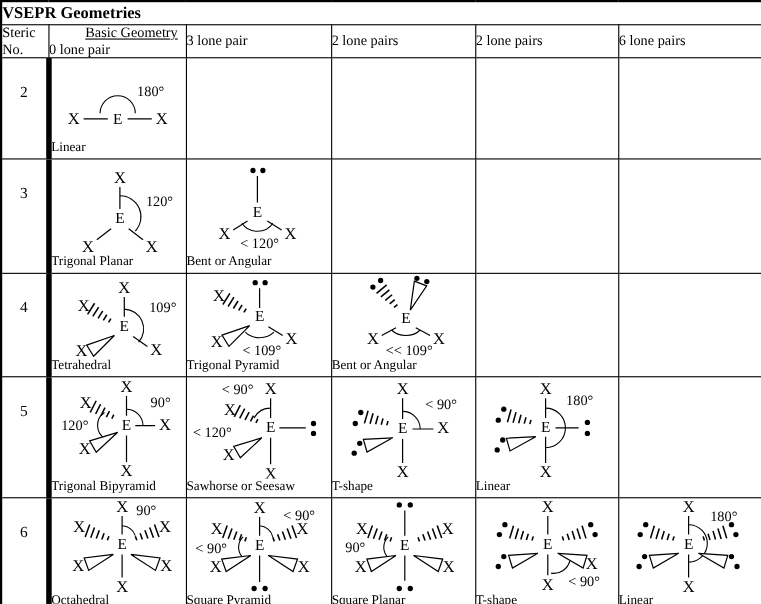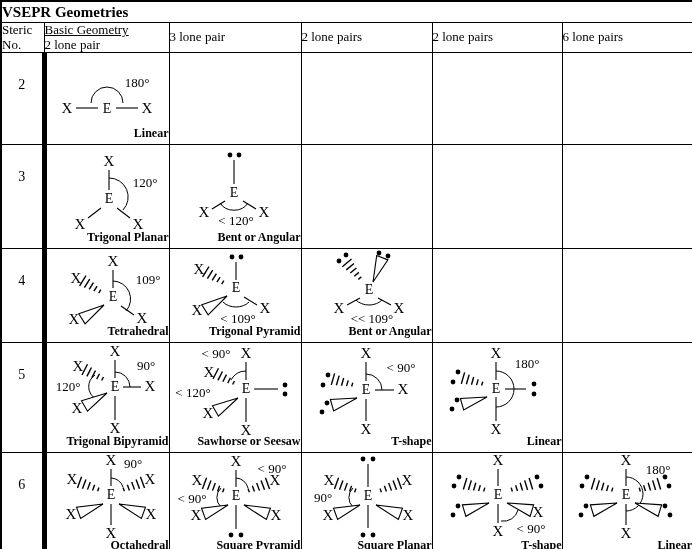--- a/index.html
+++ b/index.html
@@ -2,26 +2,26 @@
 <html><head>
 <meta charset="utf-8">
 <style>
   html,body { margin:0; padding:0; background:#fff; }
   body { width:692px; font-family:"Liberation Serif", serif; color:#000; }
   table.vsepr { border-collapse:collapse; width:692px; table-layout:fixed;
                 border:2px solid #000; border-bottom:4px solid #000; }
   td { border:1px solid #000; padding:0; overflow:hidden; }
   .title-cell { font-weight:bold; font-size:15px; text-align:left; height:20px; line-height:20px; }
   tr.head td { font-size:13px; text-align:left; vertical-align:middle; height:29px; line-height:1.1; }
-  .u { text-decoration:underline; }
+  .u { text-decoration:underline;margin-left:33px; }
   td.steric { text-align:center; vertical-align:top; padding-top:24px; font-size:14px;
               border-right:5px solid #000; }
   td.geo { text-align:center; vertical-align:bottom; }
   td.geo svg { display:block; margin:0 auto; }
-  .cap { font-weight:bold; font-size:12px; line-height:1.15; text-align:right; padding-bottom:3px; }
+  .cap { font-weight:normal; font-size:12px; line-height:1.15; text-align:left; padding-bottom:3px; }
   svg text { text-anchor:middle; fill:#000; font-family:"Liberation Serif", serif; }
   text.at { font-size:15px; }
   text.ce { font-size:14px; }
   text.ang { font-size:13px; }
   g.bd { stroke:#000; stroke-width:1.1; }
   path.arc { fill:none; stroke:#000; stroke-width:1; }
   circle.lp { fill:#000; }
 </style>
 </head>
 <body>
@@ -54,21 +54,21 @@
     <td colspan="6" class="title-cell">VSEPR Geometries</td>
   </tr>
 
   <tr class="head">
     <td>
       <div>Steric</div>
       <div>No.</div>
     </td>
     <td>
       <div class="u">Basic Geometry</div>
-      <div>2 lone pair</div>
+      <div>0 lone pair</div>
     </td>
     <td>3 lone pair</td>
     <td>2 lone pairs</td>
     <td>2 lone pairs</td>
     <td>6 lone pairs</td>
   </tr>
 
   <tr style="height:92px">
     <td class="steric">2</td>
     <td class="geo">

